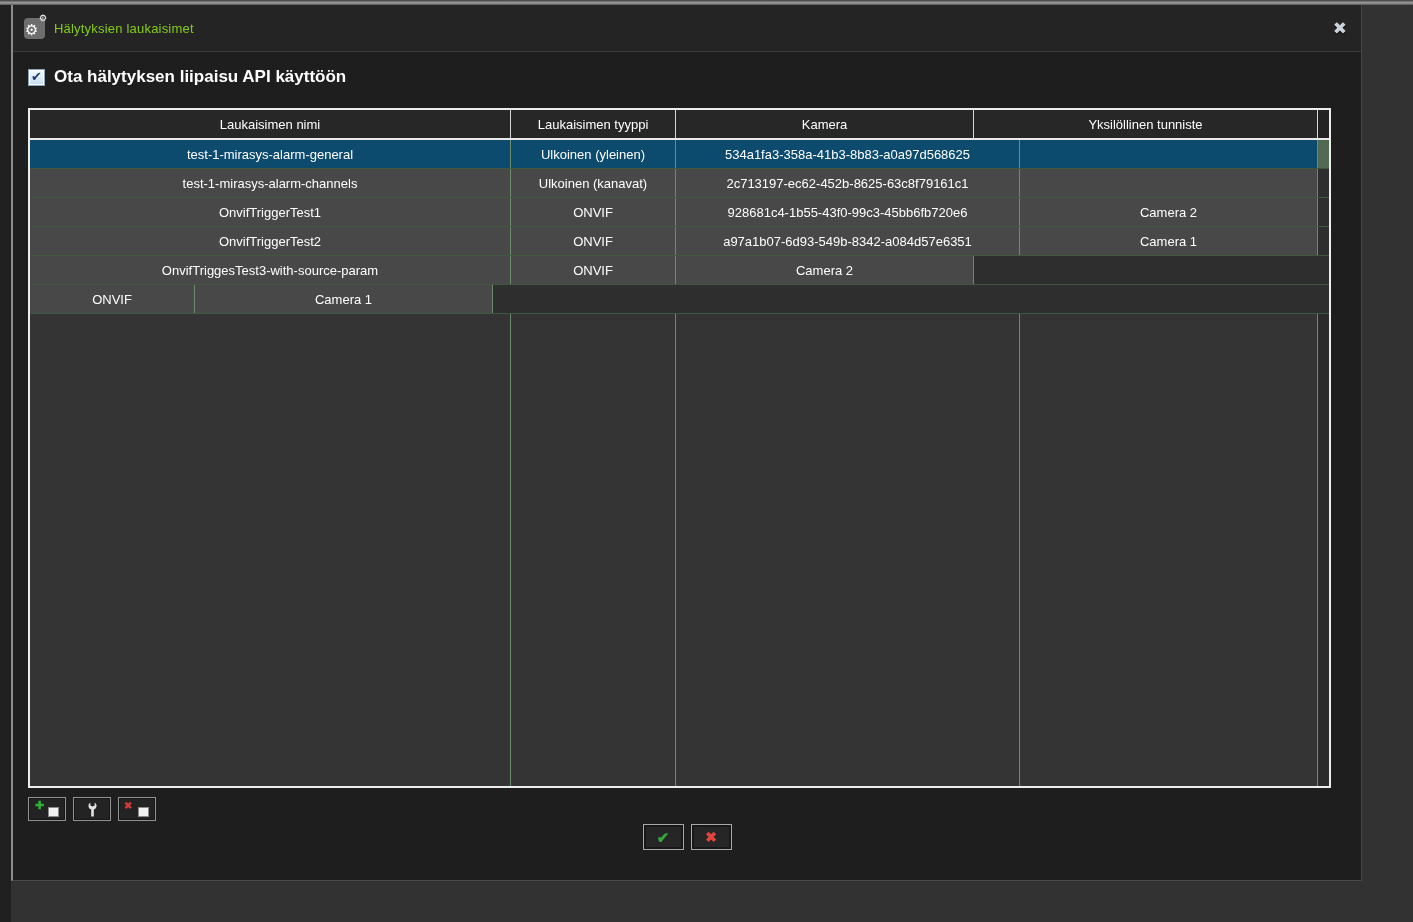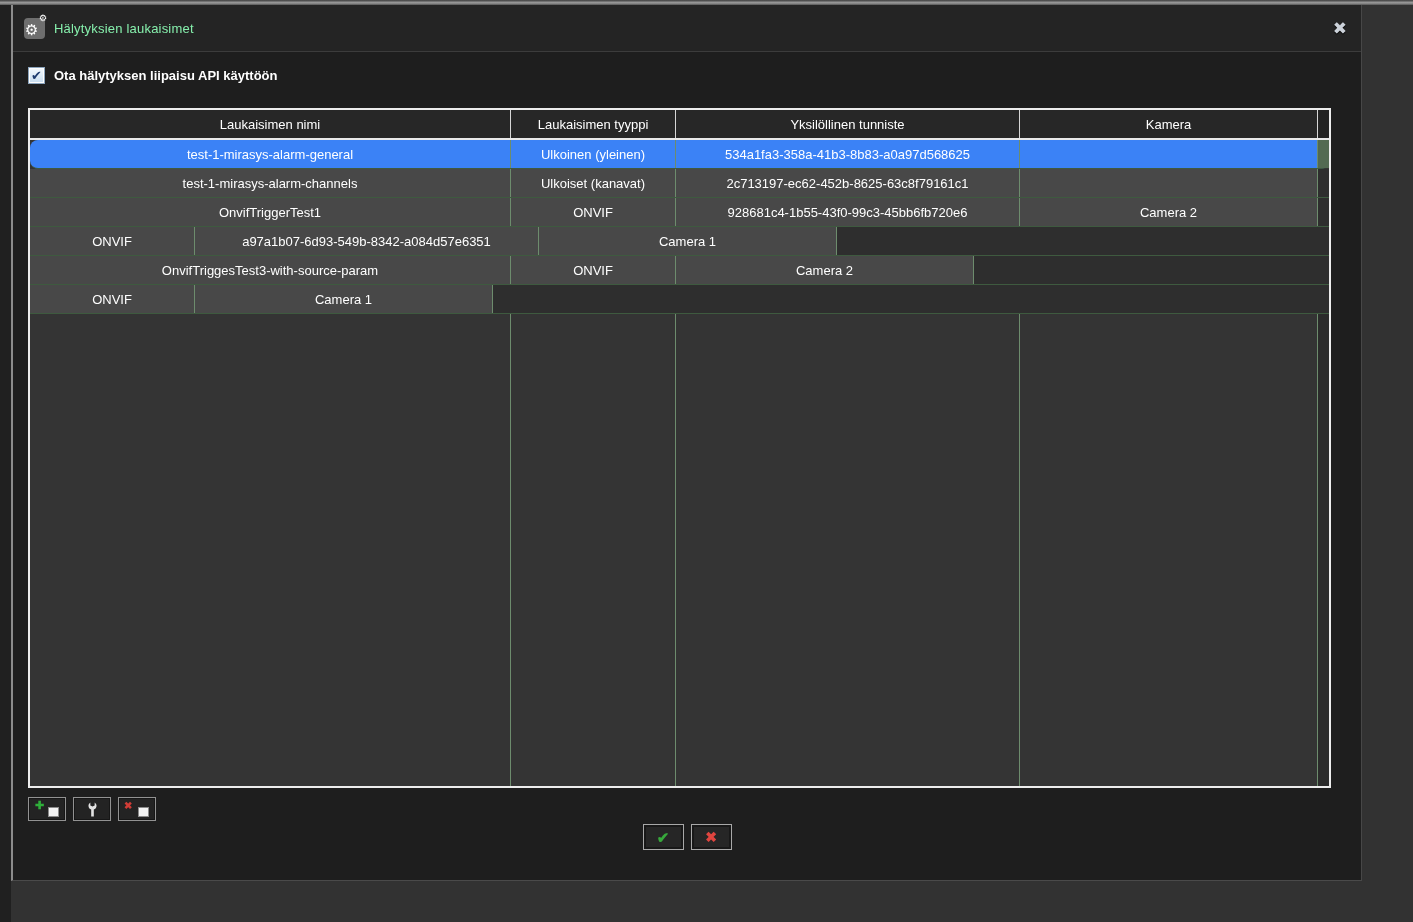--- a/index.html
+++ b/index.html
@@ -13,38 +13,38 @@
   .top-line{position:absolute;left:0;top:0;width:100%;height:5px;
     background:linear-gradient(#3d3d3d,#9e9e9e 55%,#555555);}
   
   .dialog{position:absolute;left:11px;top:5px;width:1351px;height:876px;box-sizing:border-box;
     background:#1e1e1e;border-left:2px solid #8c8c8c;border-right:1px solid #474747;border-bottom:1px solid #4a4a4a;}
   .titlebar{position:absolute;top:0;left:0;right:0;height:47px;background:#242424;
     border-bottom:1px solid #3c3c3c;display:flex;align-items:center;padding:0 10px 0 11px;box-sizing:border-box;}
   .app-icon{width:21px;height:21px;background:#6e6e6e;border-radius:4px;position:relative;flex:0 0 auto;}
   .gear-main{position:absolute;left:1px;bottom:-1px;font-size:15px;color:#ffffff;line-height:21px;}
   .gear-small{position:absolute;top:-5px;right:-2px;font-size:9px;color:#ffffff;}
-  .title{margin-left:9px;font-size:13px;color:#86efac;letter-spacing:.2px;}
+  .title{margin-left:9px;font-size:13px;color:#84cc16;letter-spacing:.2px;}
   .close{margin-left:auto;font-size:17px;font-weight:bold;color:#ccd2da;text-shadow:0 1px 1px #000;cursor:default;padding:0 4px;}
   
   .check-row{position:absolute;top:62px;left:15px;display:flex;align-items:center;gap:9px;}
   .checkbox{width:17px;height:17px;box-sizing:border-box;border:1px solid #8ba4bd;
     background:linear-gradient(#f5faff,#c7dcef);box-shadow:inset 0 0 0 1px #fdfdfd;
     display:flex;align-items:center;justify-content:center;}
   .checkmark{color:#1d3a6e;font-size:13px;font-weight:bold;line-height:1;margin-top:-1px;}
-  .check-label{font-size:13px;font-weight:700;color:#ffffff;}
+  .check-label{font-size:17px;font-weight:700;color:#ffffff;}
   
   .table{position:absolute;left:15px;top:103px;width:1303px;height:680px;box-sizing:border-box;
     border:2px solid #ededed;background:#343434;display:flex;flex-direction:column;text-align:right;}
   .thead{display:flex;height:30px;flex:0 0 30px;background:#272727;border-bottom:2px solid #e9e9e9;box-sizing:border-box;}
   .hcell{display:flex;align-items:center;justify-content:center;font-size:13px;color:#ffffff;
     border-right:1px solid #d6d6d6;box-sizing:border-box;overflow:hidden;white-space:nowrap;}
   .h-gutter{flex:1 1 auto;background:#232323;border-right:none;}
   .trow{display:flex;height:29px;flex:0 0 29px;background:#484848;border-bottom:1px solid #3e5a3f;box-sizing:border-box;}
-  .trow.selected{background:#3b82f6;border-radius:8px;}
+  .trow.selected{background:#0c4a6e;}
   .cell{display:flex;align-items:center;justify-content:center;font-size:13px;color:#ffffff;
     border-right:1px solid #6d8c6d;box-sizing:border-box;overflow:hidden;white-space:nowrap;}
   .c-gutter{flex:1 1 auto;background:#2e2e2e;border-right:none;}
   .trow.selected .c-gutter{background:#536a52;}
   .c-name,.h-name,.e-name{flex:0 0 481px;}
   .c-type,.h-type,.e-type{flex:0 0 165px;}
   .c-id,.h-id,.e-id{flex:0 0 344px;}
   .c-cam,.h-cam,.e-cam{flex:0 0 298px;}
   .tempty{flex:1 1 auto;display:flex;background:#343434;}
   .ecell{border-right:1px solid #6d8c6d;box-sizing:border-box;}
@@ -85,47 +85,48 @@
     <span class="checkbox">
       <span class="checkmark">✔</span>
     </span>
     <span class="check-label">Ota hälytyksen liipaisu API käyttöön</span>
   </div>
 
   <div class="table">
     <div class="thead">
       <span class="hcell h-name">Laukaisimen nimi</span>
       <span class="hcell h-type">Laukaisimen tyyppi</span>
+      <span class="hcell h-cam">Kamera</span>
       <span class="hcell h-id">Yksilöllinen tunniste</span>
-      <span class="hcell h-cam">Kamera</span>
       <span class="hcell h-gutter"></span>
     </div>
     <div class="tbody">
         <div class="trow selected">
     <span class="cell c-name">test-1-mirasys-alarm-general</span>
     <span class="cell c-type">Ulkoinen (yleinen)</span>
     <span class="cell c-id">534a1fa3-358a-41b3-8b83-a0a97d568625</span>
     <span class="cell c-cam"></span>
     <span class="cell c-gutter"></span>
   </div>
         <div class="trow">
     <span class="cell c-name">test-1-mirasys-alarm-channels</span>
-    <span class="cell c-type">Ulkoiset (kanavat)</span>
+    <span class="cell c-type">Ulkoinen (kanavat)</span>
     <span class="cell c-id">2c713197-ec62-452b-8625-63c8f79161c1</span>
     <span class="cell c-cam"></span>
     <span class="cell c-gutter"></span>
   </div>
         <div class="trow">
     <span class="cell c-name">OnvifTriggerTest1</span>
     <span class="cell c-type">ONVIF</span>
     <span class="cell c-id">928681c4-1b55-43f0-99c3-45bb6fb720e6</span>
     <span class="cell c-cam">Camera 2</span>
     <span class="cell c-gutter"></span>
   </div>
         <div class="trow">
+    <span class="cell c-name">OnvifTriggerTest2</span>
     <span class="cell c-type">ONVIF</span>
     <span class="cell c-id">a97a1b07-6d93-549b-8342-a084d57e6351</span>
     <span class="cell c-cam">Camera 1</span>
     <span class="cell c-gutter"></span>
   </div>
         <div class="trow">
     <span class="cell c-name">OnvifTriggesTest3-with-source-param</span>
     <span class="cell c-type">ONVIF</span>
     <span class="cell c-cam">Camera 2</span>
     <span class="cell c-gutter"></span>

